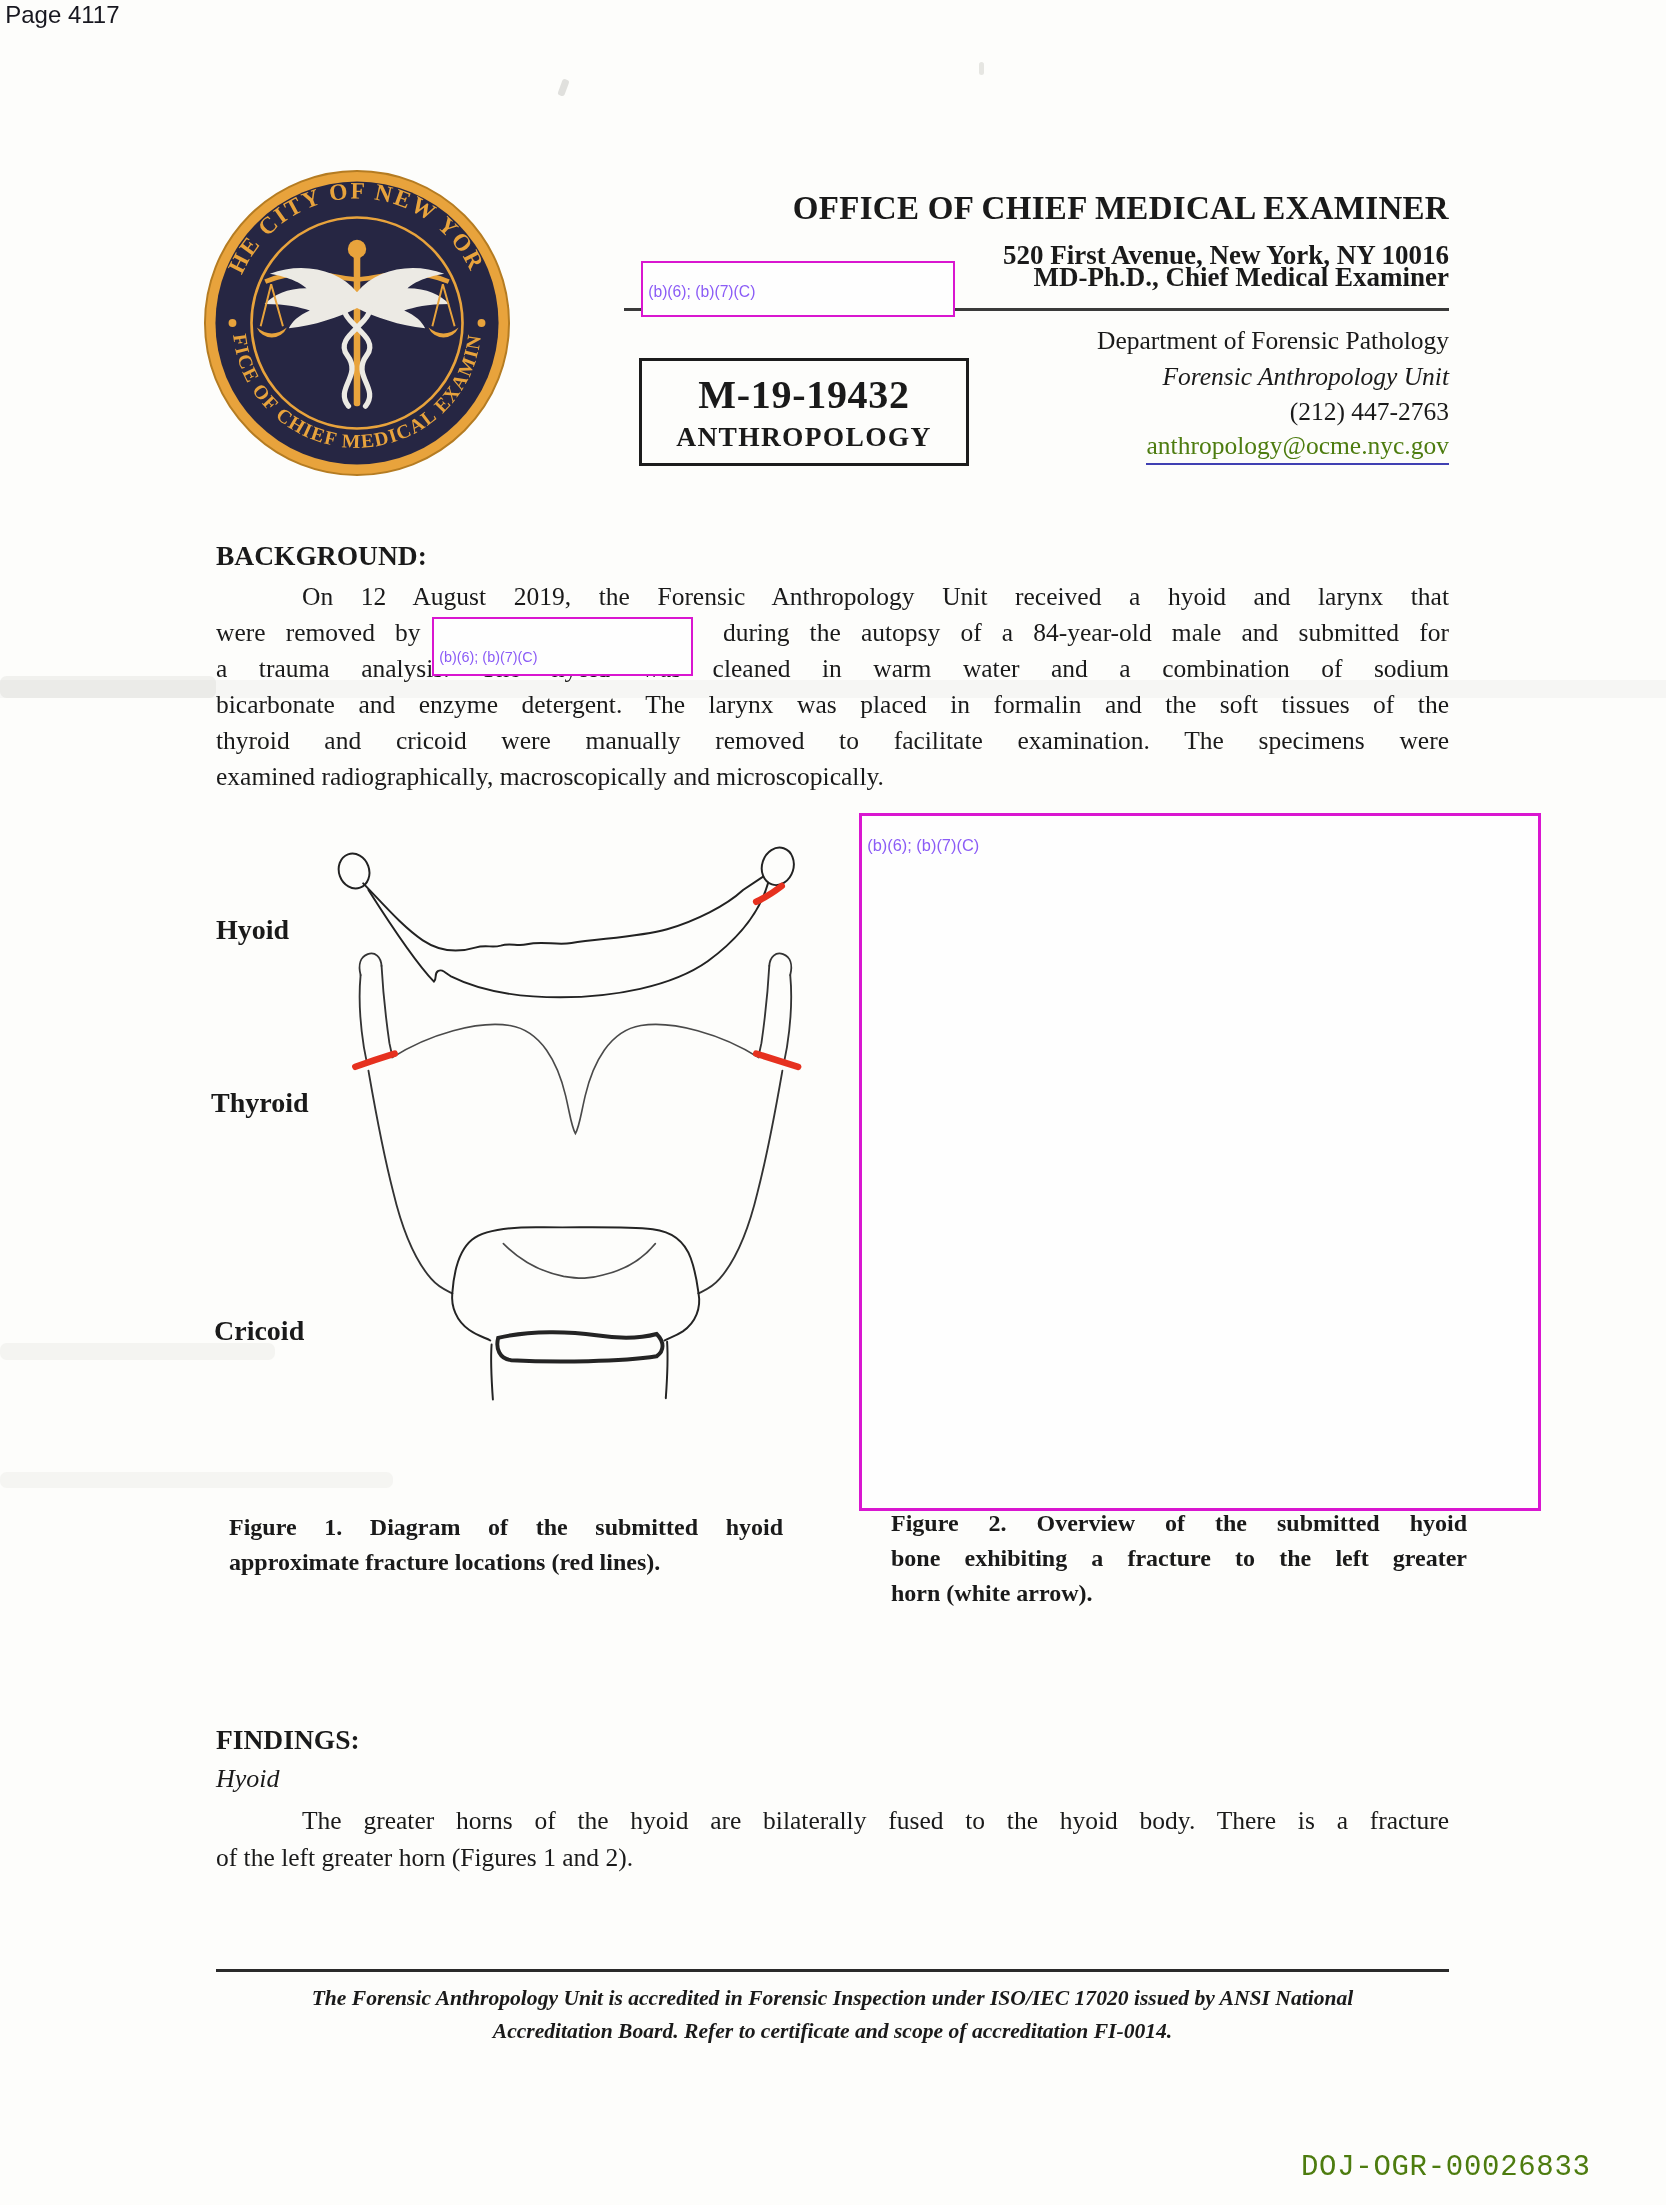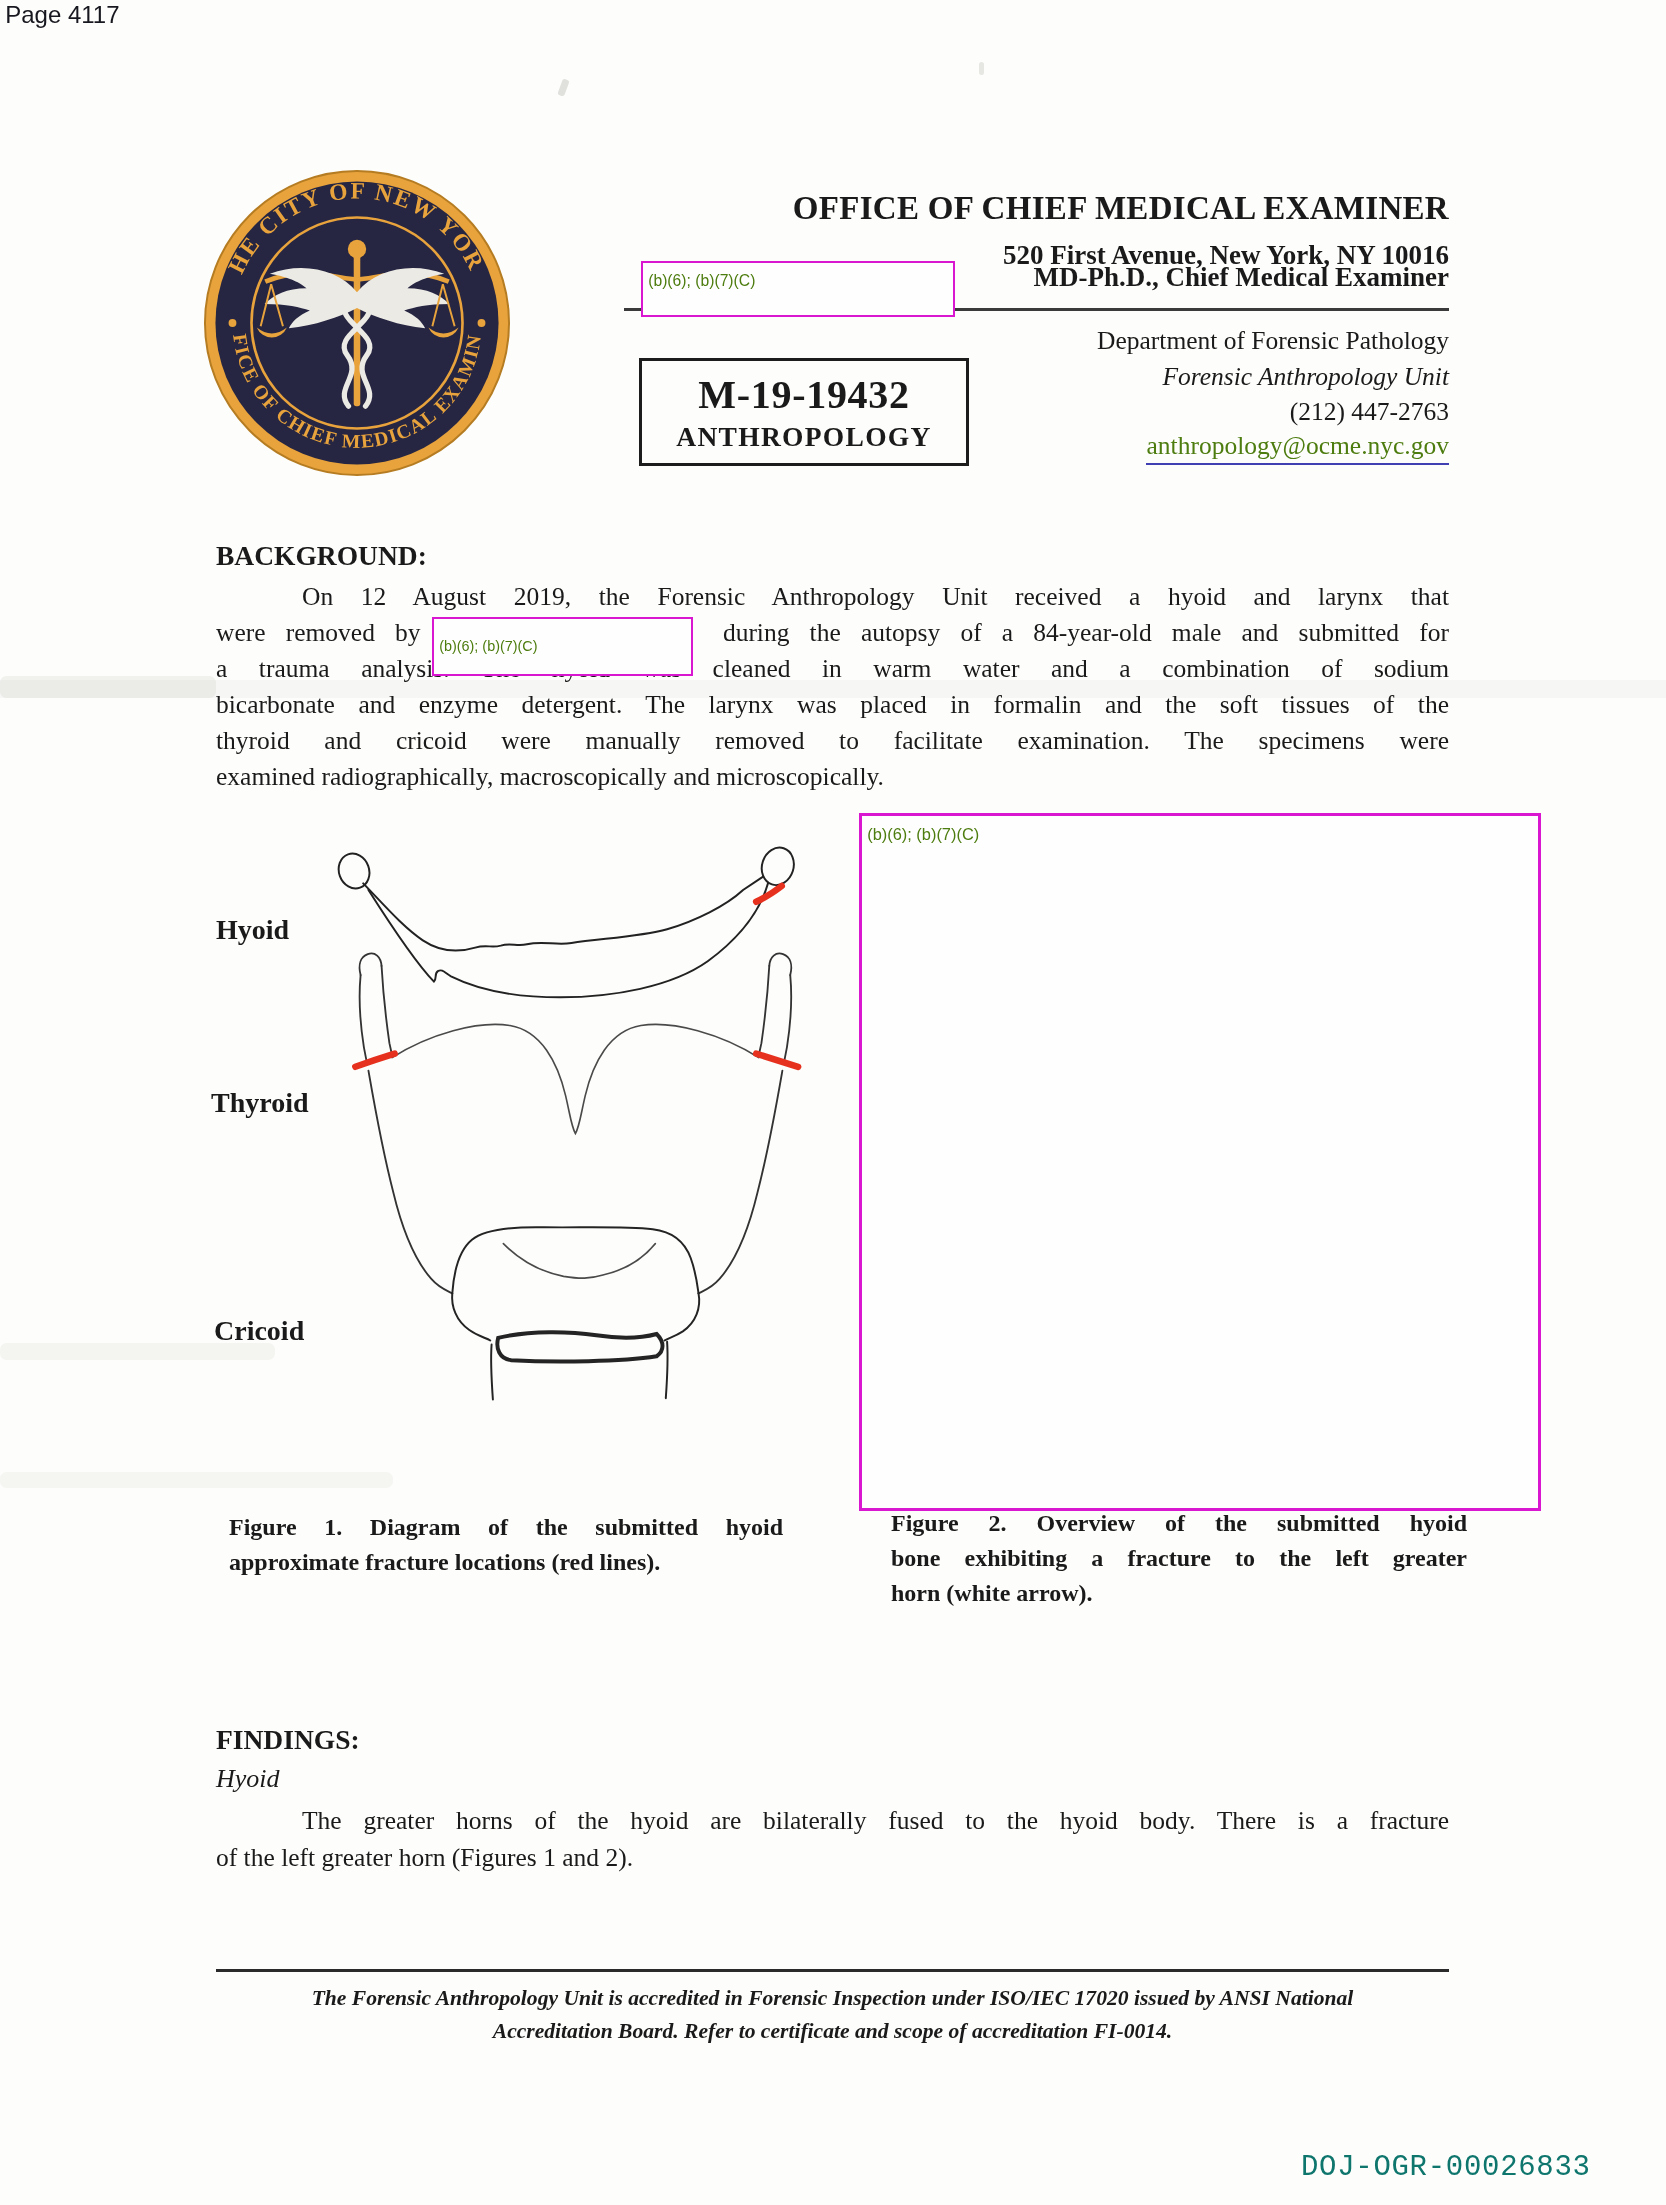--- a/index.html
+++ b/index.html
@@ -14,21 +14,21 @@
   .bold{font-weight:bold;}
   .ital{font-style:italic;}
   .just{text-align:justify; text-align-last:justify;}
   .page-label{left:5.2px; top:1.3px; font-size:24px; color:#17171f;}
   
   .office-title{right:217px; top:190px; font-size:33px; letter-spacing:0.3px;}
   .office-address{right:217px; top:240px; font-size:27px;}
   .md-line{right:217px; top:262px; font-size:27px;}
   .header-rule{left:624px; top:308px; width:825px; height:2.6px; background:#3a3a3a;}
   .redaction{background:#fefefe; border:2.6px solid #d916d0;}
-  .red-label{position:absolute; left:5.2px; top:9px; font-size:15.7px; color:#4d7c0f; font-family:"Liberation Sans", sans-serif;}
+  .red-label{position:absolute; left:5.2px; top:20px; font-size:15.7px; color:#8b5cf6; font-family:"Liberation Sans", sans-serif;}
   .hdr-redaction{left:641px; top:261px; width:310px; height:52px;}
   .dept-line{right:217px; top:326px; font-size:25.5px;}
   .unit-line{right:217px; top:362px; font-size:25.5px;}
   .phone-line{right:217px; top:397px; font-size:25.5px;}
   .email-line{right:217px; top:431px; font-size:25.5px; color:#4d7c0f;
     border-bottom:2.6px solid #4040b2; padding-bottom:2px;}
   
   .case-box{left:639px; top:358px; width:324px; height:102px; border:3.9px solid #1c1c1c;
     display:flex; flex-direction:column; align-items:center; justify-content:center; gap:3.9px; background:#fdfdfb;}
   .case-number{font-size:40px; font-weight:bold; letter-spacing:0.7px;}
@@ -50,21 +50,21 @@
   .cap1{left:229px; top:1510px; width:554px;}
   .cap2{left:891px; top:1506px; width:576px;}
   .cap-line{height:35px;}
   
   .findings-sub{left:216px; top:1764px; font-size:26px; font-style:italic;}
   .findings-para{top:1802px; line-height:37px;}
   .findings-para .bline{height:37px;}
   
   .footer-rule{left:216px; top:1969px; width:1233px; height:3.3px; background:#2a2a2a;}
   .footer-text{left:216px; top:1982px; width:1233px; font-size:21.6px; font-weight:bold; font-style:italic; line-height:33px; text-align:center;}
-  .doc-id{left:1301px; top:2151px; font-size:29px; letter-spacing:0.7px; color:#0f766e;}
+  .doc-id{left:1301px; top:2151px; font-size:29px; letter-spacing:0.7px; color:#4d7c0f;}
   
   .artifact{background:#8a8a82; pointer-events:none;}
   svg text{font-family:"Liberation Serif", serif;}
 </style>
 </head>
 <body>
 
 <div class="page">
 
   <div class="abs sans page-label">Page 4117</div>

